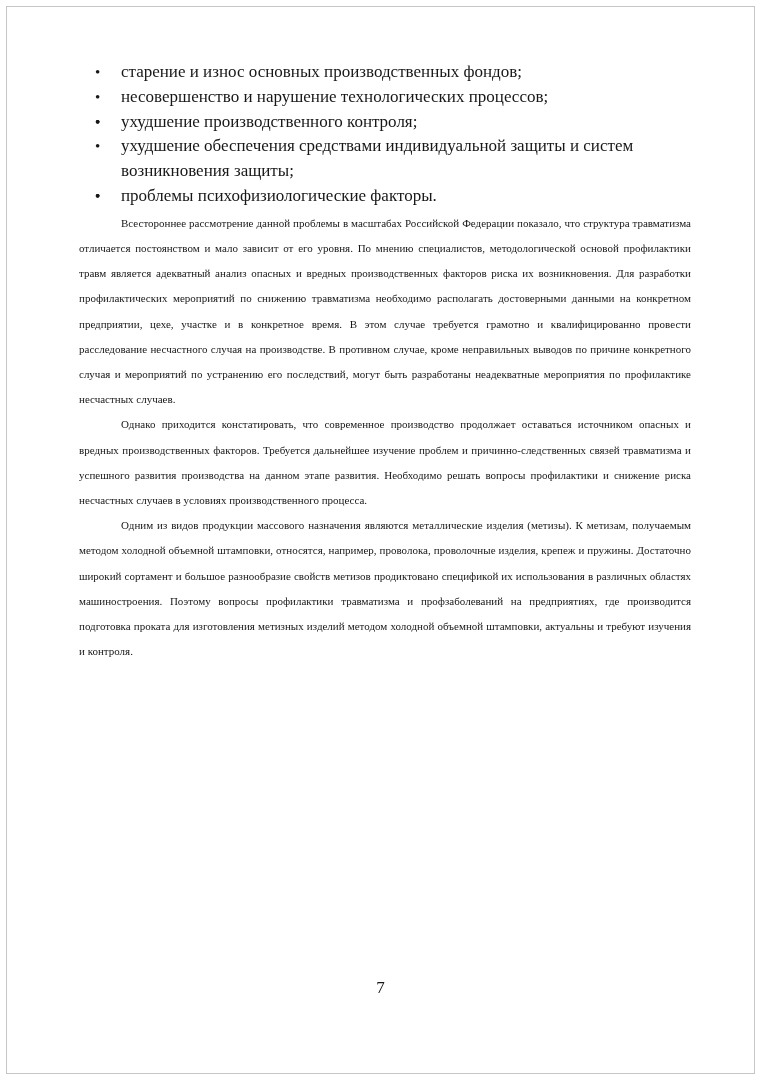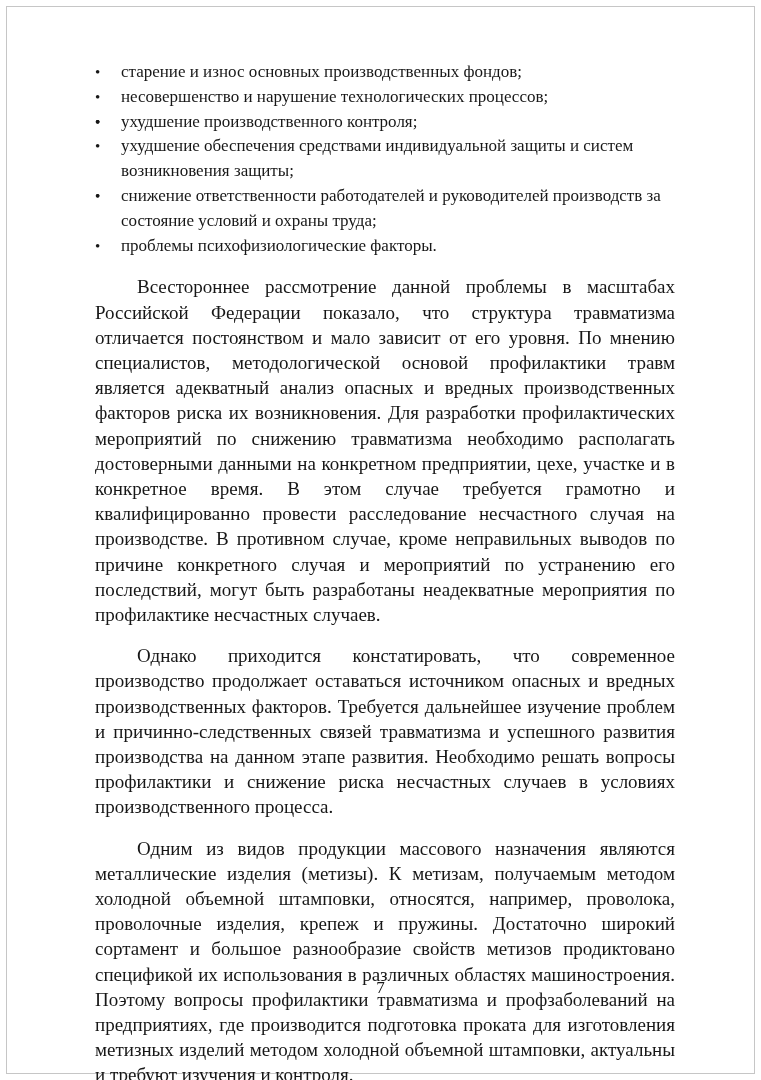--- a/index.html
+++ b/index.html
@@ -43,22 +43,22 @@
     text-align: left;
   }
   ul.bullet-list .marker {
     position: absolute;
     left: 16px;
     top: 0;
     font-size: 15px;
     line-height: 24.8px;
   }
   p.body-paragraph {
-    margin: 16px;
-    font-size: 19px;
+    margin: 0;
+    font-size: 11px;
     line-height: 25.2px;
     text-indent: 42px;
     text-align: justify;
   }
   .page-number {
     position: absolute;
     top: 978px;
     left: 0;
     width: 761px;
     text-align: center;
@@ -94,21 +94,20 @@
     </li>
     <li>
       <span class="marker">•</span>
       <span>ухудшение обеспечения средствами индивидуальной защиты и систем возникновения защиты;</span>
     </li>
     <li>
       <span class="marker">•</span>
     </li>
     <li>
       <span class="marker">•</span>
-      <span>снижение ответственности работодателей и руководителей производств за состояние условий и охраны труда;</span>
     </li>
     <li>
       <span class="marker">•</span>
       <span>проблемы психофизиологические факторы.</span>
     </li>
   </ul>
 
   <p class="body-paragraph">Всестороннее рассмотрение данной проблемы в масштабах Российской Федерации показало, что структура травматизма отличается постоянством и мало зависит от его уровня. По мнению специалистов, методологической основой профилактики травм является адекватный анализ опасных и вредных производственных факторов риска их возникновения. Для разработки профилактических мероприятий по снижению травматизма необходимо располагать достоверными данными на конкретном предприятии, цехе, участке и в конкретное время. В этом случае требуется грамотно и квалифицированно провести расследование несчастного случая на производстве. В противном случае, кроме неправильных выводов по причине конкретного случая и мероприятий по устранению его последствий, могут быть разработаны неадекватные мероприятия по профилактике несчастных случаев.</p>
   <p class="body-paragraph">Однако приходится констатировать, что современное производство продолжает оставаться источником опасных и вредных производственных факторов. Требуется дальнейшее изучение проблем и причинно-следственных связей травматизма и успешного развития производства на данном этапе развития. Необходимо решать вопросы профилактики и снижение риска несчастных случаев в условиях производственного процесса.</p>
   <p class="body-paragraph">Одним из видов продукции массового назначения являются металлические изделия (метизы). К метизам, получаемым методом холодной объемной штамповки, относятся, например, проволока, проволочные изделия, крепеж и пружины. Достаточно широкий сортамент и большое разнообразие свойств метизов продиктовано спецификой их использования в различных областях машиностроения. Поэтому вопросы профилактики травматизма и профзаболеваний на предприятиях, где производится подготовка проката для изготовления метизных изделий методом холодной объемной штамповки, актуальны и требуют изучения и контроля.</p>

